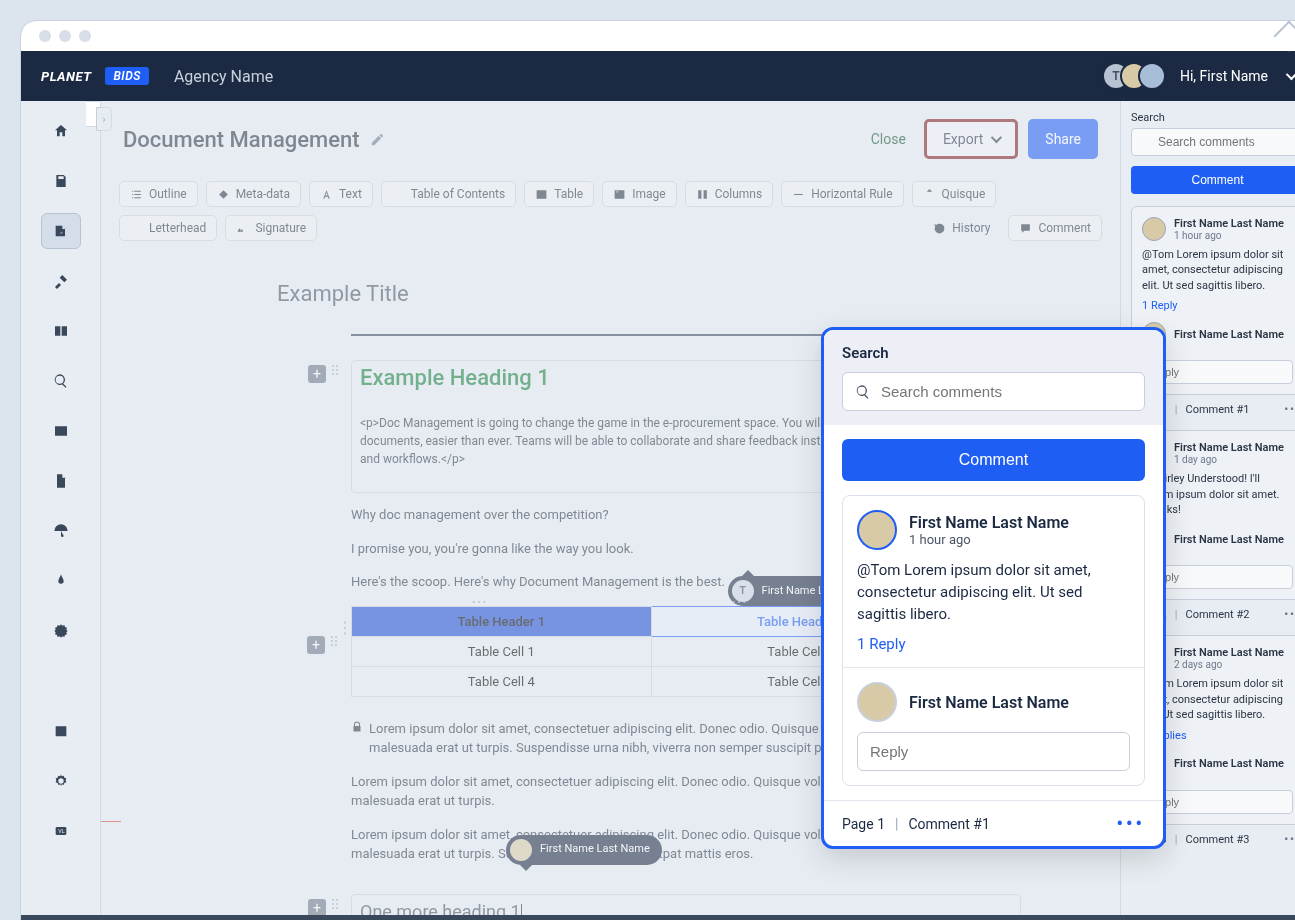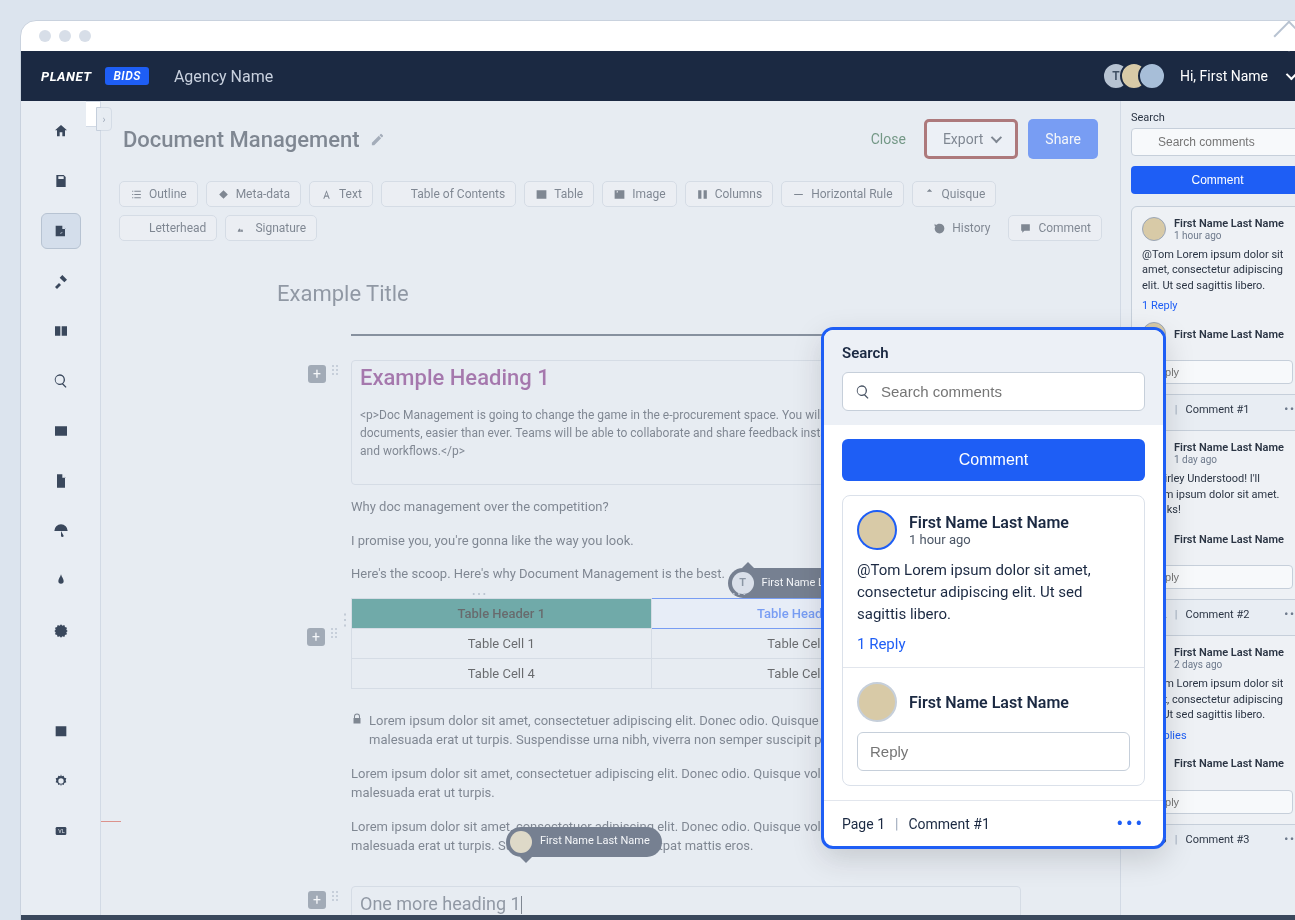--- a/index.html
+++ b/index.html
@@ -41,26 +41,26 @@
 .chip { display:flex; align-items:center; gap:6px; background:#eef1f5; border:1px solid #c6cfda; border-radius:5px; padding:5px 10px; font-size:12px; color:#2b3544; cursor:pointer; }
 .chip svg { width:13px; height:13px; fill:#2b3544; }
 .toolbar-right { margin-left:auto; display:flex; gap:8px; }
 .document { flex:1; overflow:auto; padding:0 0 40px 60px; position:relative; }
 .doc-body { max-width:860px; }
 .doc-title { font-size:22px; color:#4a5565; margin:20px 0 28px 116px; }
 .hr { border:none; border-top:2px solid #3a485c; margin:0 0 24px 190px; }
 .block { position:relative; margin-left:190px; }
 .add-handle { position:absolute; left:-44px; top:4px; display:flex; gap:6px; color:#64748b; }
 .plus { width:18px; height:18px; background:#6a7787; color:#fff; border-radius:3px; display:flex; align-items:center; justify-content:center; font-size:14px; }
-h2.hd { font-size:22px; font-weight:500; color:#701a75; margin-bottom:16px; }
+h2.hd { font-size:22px; font-weight:500; color:#15803d; margin-bottom:24px; }
 .para { font-size:13px; color:#2b3544; line-height:1.5; margin-bottom:14px; }
 .table-wrap { position:relative; }
 .doc-table { border-collapse:collapse; width:600px; font-size:13px; }
 .doc-table th, .doc-table td { border:1px solid #c6cfda; padding:7px 14px; text-align:center; }
-.doc-table th { background:#0f766e; font-weight:500; }
+.doc-table th { background:#1d4ed8; font-weight:500; }
 .th-sel { color:#1e5ef5; background:#e8eefc !important; border:1px solid #1e5ef5 !important; }
 .dots-grip { position:absolute; color:#9aa6b8; font-size:16px; letter-spacing:2px; }
 .lock-para { display:flex; gap:6px; align-items:flex-start; }
 .lock-ic { flex-shrink:0; margin-top:2px; }
 .presence-chip { position:absolute; background:#1b2942; color:#fff; border-radius:16px; padding:4px 12px 4px 4px; font-size:11px; display:flex; align-items:center; gap:8px; }
 .presence-chip::after { content:''; position:absolute; bottom:-6px; left:14px; width:0; height:0; border-left:6px solid transparent; border-right:6px solid transparent; border-top:6px solid #1b2942; }
 .presence-chip.up::after { bottom:auto; top:-6px; border-top:none; border-bottom:6px solid #1b2942; }
 .presence-chip .pa { width:22px; height:22px; border-radius:50%; background:#d8caa7; }
 .cursor-line { position:absolute; left:0; width:80px; height:1px; background:#d44a3a; }
 .cursor-line.r { left:auto; right:0; width:200px; }

